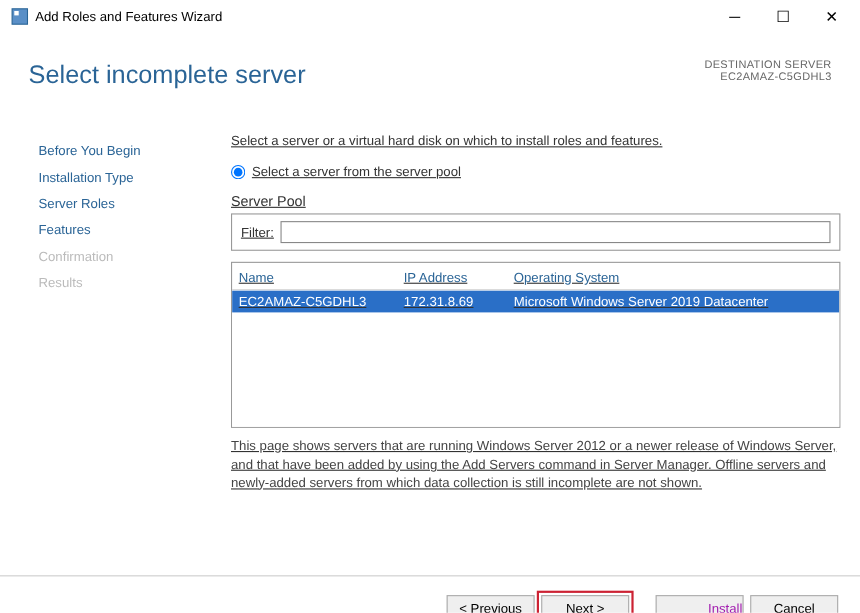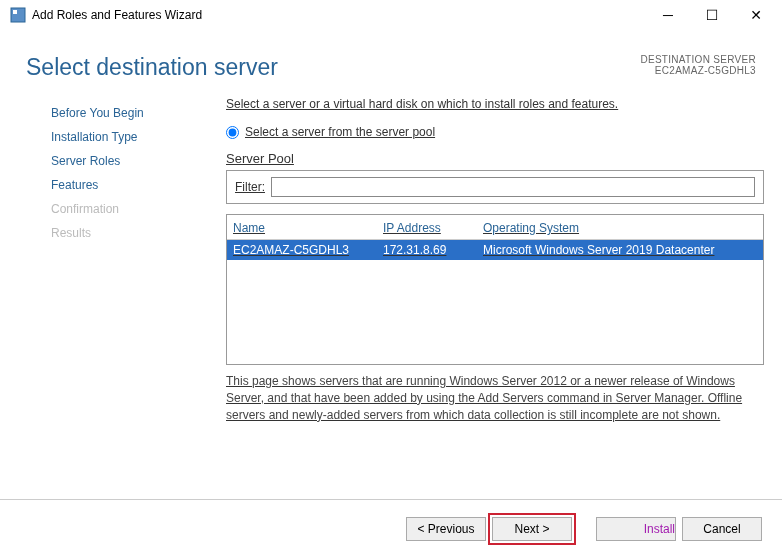--- a/index.html
+++ b/index.html
@@ -8,21 +8,21 @@
 .titlebar { height: 30px; display: flex; align-items: center; padding: 0 4px; }
 .app-icon { width: 16px; height: 16px; margin: 0 6px; }
 .titlebar-title { font-size: 12px; color: #000; flex: 1; }
 .win-controls { display: flex; }
 .win-btn { width: 44px; height: 30px; display: flex; align-items: center; justify-content: center; font-size: 14px; background: none; border: none; }
 
 .header-row { display: flex; align-items: flex-start; padding: 24px 26px 10px 26px; }
 .page-title { font-size: 23px; color: #2a6496; font-weight: 300; flex: 1; }
 .dest-info { text-align: right; font-size: 10px; color: #666; letter-spacing: 0.3px; }
 
-.main { display: flex; padding: 0 18px 0 16px; height: 408px; }
+.main { display: flex; padding: 0 18px 0 0; height: 408px; margin-top: 24px; }
 
 .nav { width: 195px; padding-top: 10px; }
 .nav-item { height: 24px; display: flex; align-items: center; padding-left: 35px; font-size: 12px; color: #2a6496; cursor: pointer; }
 .nav-item.active { background: #2a6fc7; color: #fff; }
 .nav-item.disabled { color: #bbb; cursor: default; }
 
 .content { flex: 1; padding-left: 15px; padding-top: 6px; font-size: 12px; color: #333; text-decoration: underline; }
 .instr { margin-bottom: 14px; }
 
 .radio-row { display: flex; align-items: center; margin-bottom: 6px; }
@@ -65,21 +65,21 @@
     </svg>
   <span class="titlebar-title">Add Roles and Features Wizard</span>
   <div class="win-controls">
     <button class="win-btn">─</button>
     <button class="win-btn">☐</button>
     <button class="win-btn">✕</button>
   </div>
 </div>
 
 <div class="header-row">
-  <div class="page-title">Select destination server</div>
+  <div class="page-title">Select incomplete server</div>
   <div class="dest-info">
     <div>DESTINATION SERVER</div>
     <div>EC2AMAZ-C5GDHL3</div>
   </div>
 </div>
 
 <div class="main">
   <div class="nav">
     <div class="nav-item">Before You Begin</div>
     <div class="nav-item">Installation Type</div>

